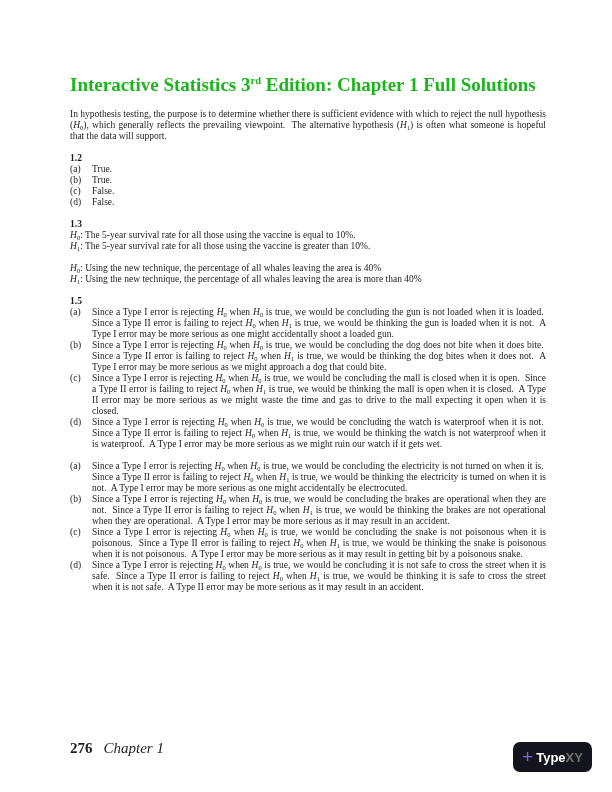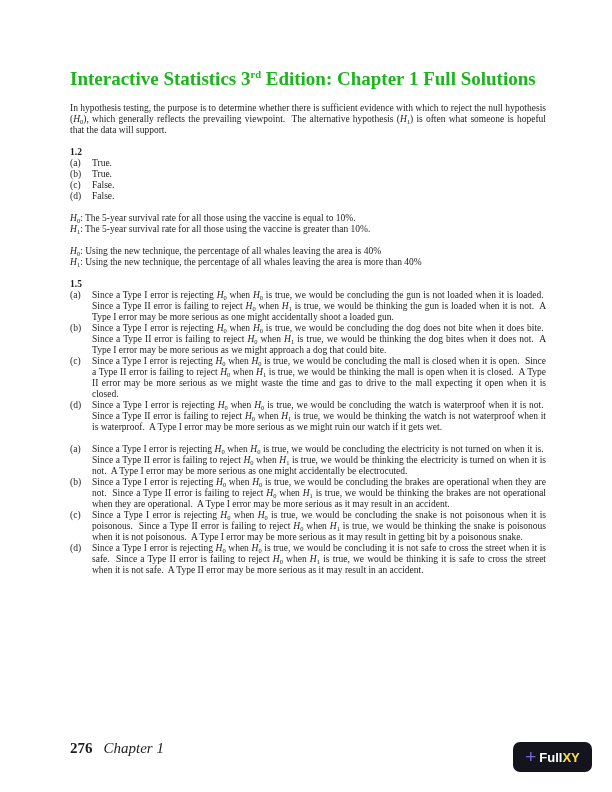--- a/index.html
+++ b/index.html
@@ -2,21 +2,21 @@
 <html><head>
 <meta charset="utf-8">
 <style>
   html,body{margin:0;padding:0;}
   body{
     width:612px;height:792px;background:#ffffff;position:relative;overflow:hidden;
     font-family:"Liberation Serif",serif;color:#1d1d1d;
   }
   .content{position:absolute;left:70px;top:66px;width:476px;}
   .title{
-    margin:2px 0 13px 0;font-size:19px;line-height:1.16;font-weight:700;
+    margin:8px 0 13px 0;font-size:19px;line-height:1.16;font-weight:700;
     color:#1db51d;font-family:"Liberation Serif",serif;
   }
   .title sup{font-size:10.5px;line-height:0;}
   .section{margin:0 0 11px 0;}
   .sec-num{font-weight:700;font-size:9.5px;line-height:11px;}
   .para{margin:0;font-size:9.5px;line-height:11px;text-align:justify;}
   .hypo{font-size:9.5px;line-height:11px;}
   .item{display:flex;align-items:flex-start;font-size:9.5px;line-height:11px;}
   .item .lbl{flex:0 0 22px;}
   .item .txt{flex:1;text-align:justify;margin:0;font-family:Liberation Serif, serif;}
@@ -25,21 +25,21 @@
   .footer-left{position:absolute;left:70px;top:740px;font-size:15px;color:#1d1d1d;}
   .footer-left .num{font-weight:700;}
   .footer-left .chap{font-style:italic;margin-left:11px;}
   .badge{
     position:absolute;left:513px;top:742px;width:79px;height:30px;
     background:#14141d;border-radius:7px;display:flex;align-items:center;
     justify-content:center;gap:3px;font-family:"Liberation Sans",sans-serif;
   }
   .badge .plus{color:#7668d8;font-size:19px;line-height:1;margin-top:-2px;font-weight:400;}
   .badge .brand{font-size:13px;font-weight:700;color:#ffffff;}
-  .badge .accent{color:#fde047;}
+  .badge .accent{color:#737373;}
 </style>
 </head>
 <body>
 
 <div class="content">
 
   <h1 class="title"><span>Interactive Statistics 3</span><sup>rd</sup><span> Edition: Chapter 1 Full Solutions</span></h1>
 
   <section class="section">
     <p class="para">In hypothesis testing, the purpose is to determine whether there is sufficient evidence with which to reject the null hypothesis (<i>H</i><sub>0</sub>), which generally reflects the prevailing viewpoint.&nbsp; The alternative hypothesis (<i>H</i><sub>1</sub>) is often what someone is hopeful that the data will support.</p>
@@ -59,20 +59,21 @@
         <span class="lbl">(c)</span>
         <span class="txt">False.</span>
       </div>
     <div class="item answers">
         <span class="lbl">(d)</span>
         <span class="txt">False.</span>
       </div>
   </section>
 
   <section class="section">
+    <div class="sec-num">1.3</div>
     <div class="hypo"><i>H</i><sub>0</sub>: The 5-year survival rate for all those using the vaccine is equal to 10%.</div>
     <div class="hypo"><i>H</i><sub>1</sub>: The 5-year survival rate for all those using the vaccine is greater than 10%.</div>
   </section>
 
   <section class="section">
     <div class="hypo"><i>H</i><sub>0</sub>: Using the new technique, the percentage of all whales leaving the area is 40%</div>
     <div class="hypo"><i>H</i><sub>1</sub>: Using the new technique, the percentage of all whales leaving the area is more than 40%</div>
   </section>
 
   <section class="section">
@@ -115,14 +116,14 @@
   </section>
 
 </div>
 
 <div class="footer-left">
   <span class="num">276</span><span class="chap">Chapter 1</span>
 </div>
 
 <div class="badge">
   <span class="plus">+</span>
-  <span class="brand"><span>Full</span><span class="accent">XY</span></span>
+  <span class="brand"><span>Type</span><span class="accent">XY</span></span>
 </div>
 
 </body></html>

